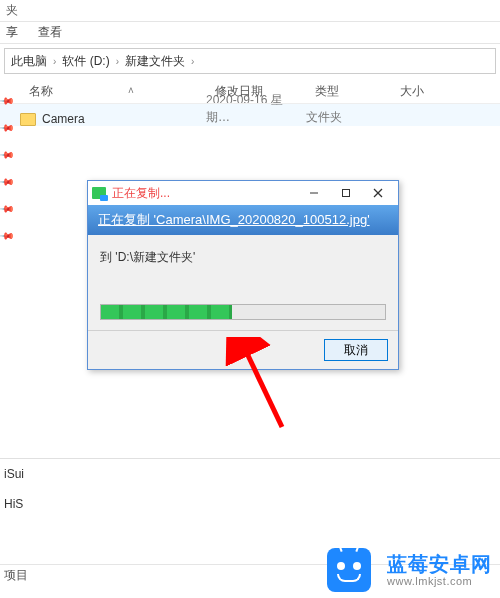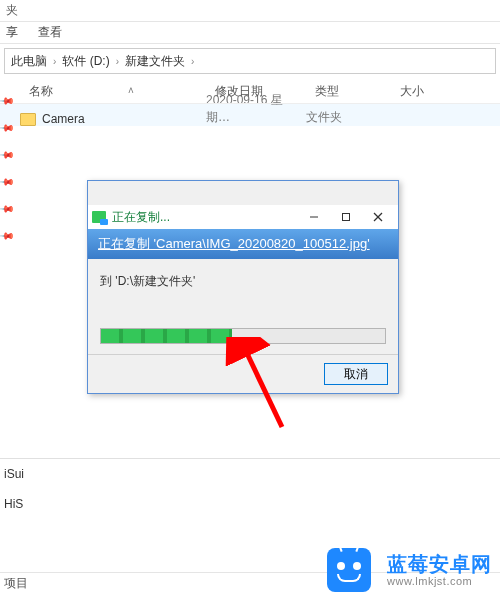--- a/index.html
+++ b/index.html
@@ -59,38 +59,38 @@
     color: #888;
   }
   .pin { transform: rotate(45deg); font-size: 10px; }
 
   .lower-area {
     position: absolute; left: 0; right: 0; top: 458px; bottom: 24px;
     border-top: 1px solid #e0e0e0; background: #fff;
   }
   .lower-item { padding: 8px 0 8px 4px; color: #333; font-size: 12px; }
   .statusbar {
-    position: absolute; left: 0; right: 0; bottom: 4px; height: 22px;
+    position: absolute; left: 0; right: 0; bottom: 12px; height: 22px;
     display: flex; align-items: center; padding-left: 4px;
     font-size: 12px; color: #555; border-top: 1px solid #e5e5e5;
   }
 
   
   .dialog {
     position: absolute; left: 87px; top: 180px;
     width: 312px;
     background: #f0f0f0;
     border: 1px solid #5a8fd6;
     box-shadow: 2px 2px 6px rgba(0,0,0,0.25);
     z-index: 5;
   }
   .dlg-title {
     height: 24px; background: #fff;
     display: flex; align-items: center; padding: 0 4px;
-    font-size: 12px; color: #15803d; margin-top: 24px;
+    font-size: 12px; color: #ef4444;
   }
   .dlg-title-icon {
     width: 14px; height: 12px; background: #34c759; margin-right: 6px;
     border-radius: 1px; position: relative;
   }
   .dlg-title-icon::after{
     content: ''; position: absolute; right: -2px; bottom: -2px;
     width: 8px; height: 6px; background:#2b9bff; border-radius:1px;
   }
   .dlg-title-text { flex: 1; }

